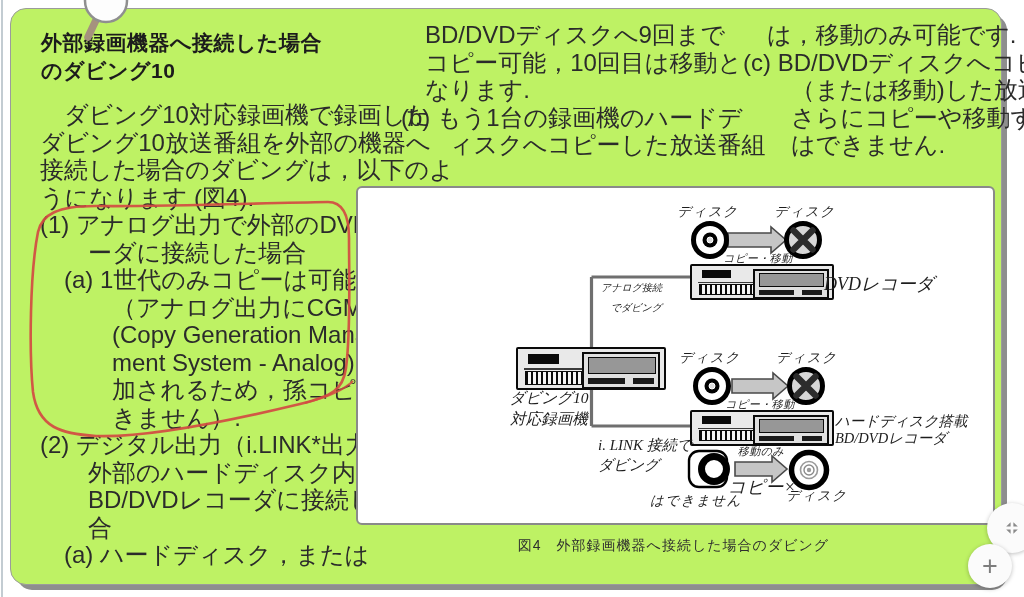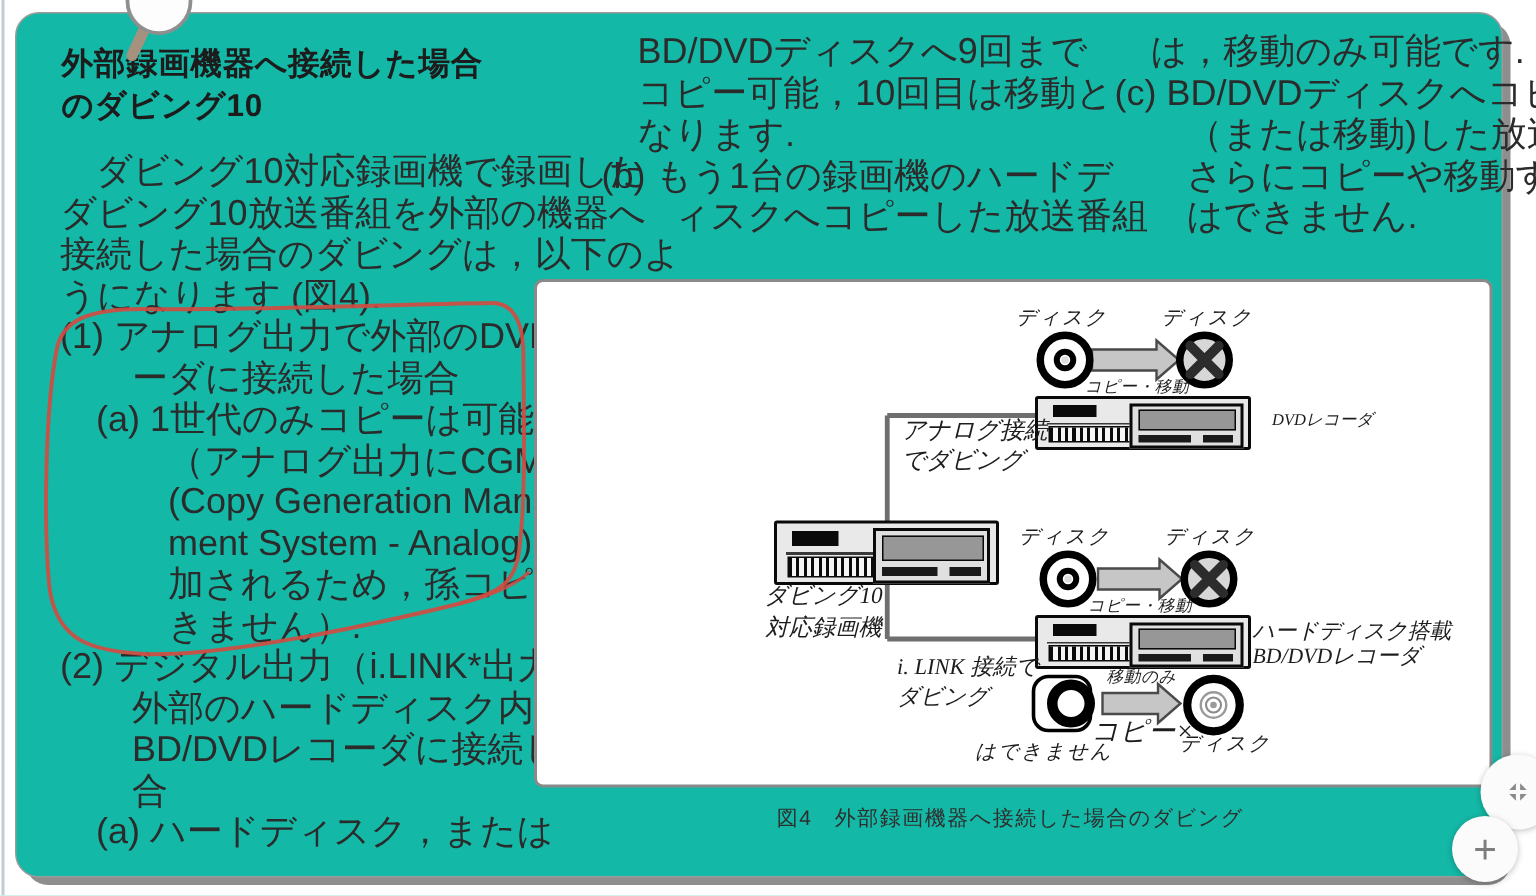--- a/index.html
+++ b/index.html
@@ -1,39 +1,39 @@
 <!DOCTYPE html>
 <html><head>
 <meta charset="utf-8">
 <style>
   html,body{margin:0;padding:0;background:#fff;}
   .stage{position:relative;width:1024px;height:597px;background:#fff;overflow:hidden;
          font-family:"Liberation Sans",sans-serif;}
   .left-edge{position:absolute;left:1px;top:0;width:2px;height:100%;background:#c3ccd2;}
-  .card{position:absolute;left:10px;top:8px;width:990px;height:575px;background:#14b8a6;
+  .card{position:absolute;left:10px;top:8px;width:990px;height:575px;background:#bef264;
         border:1px solid #9b9b9b;border-radius:16px;box-shadow:6px 6px 0 -1px #8e8e8e;}
   .heading{position:absolute;left:30px;top:20px;margin:0;font-size:21px;line-height:28px;
            font-weight:bold;color:#1c1c1c;white-space:pre;letter-spacing:.5px;}
   .col{position:absolute;font-size:24px;line-height:27.5px;color:#2b2b2b;white-space:pre;}
   .col1{left:29px;top:92px;}
   .col2{left:366px;top:12px;}
   .col3{left:708px;top:12px;}
   .overlay{position:absolute;left:0;top:0;width:1024px;height:597px;pointer-events:none;}
   .figure{position:absolute;left:345px;top:177px;width:635px;height:335px;background:#fff;
           border:2px solid #8a8a8a;border-radius:6px;font-family:"Liberation Serif",serif;color:#1d1d1d;}
   .fig-svg{position:absolute;left:0;top:0;}
   .fig-label{position:absolute;white-space:pre;font-style:italic;}
   .cl{transform:translate(-50%,-50%);}
   .f-source{left:33px;top:118px;font-size:14.5px;line-height:18px;}
   .f-recorder{left:145px;top:199px;width:92px;text-align:center;font-size:15.5px;line-height:21px;}
-  .f-analog{left:243px;top:90px;font-size:16px;line-height:20px;}
+  .f-analog{left:243px;top:90px;font-size:10px;line-height:20px;text-align:right;}
   .f-ilink{left:240px;top:247px;font-size:15px;line-height:20px;}
   .f-disc{font-size:13.5px;letter-spacing:1.5px;}
   .f-small{font-size:11px;letter-spacing:.5px;}
-  .f-dvd{left:490px;top:84px;font-size:11px;}
+  .f-dvd{left:466px;top:84px;font-size:18px;}
   .f-bd{left:477px;top:225px;font-size:14.5px;line-height:16.5px;}
   .caption{position:absolute;left:345px;top:528px;width:635px;text-align:center;
            font-size:14px;color:#2e2e2e;letter-spacing:1px;}
   .device{position:absolute;background:#e9e9e9;border:2px solid #0a0a0a;border-radius:2px;}
   .d-lcd{position:absolute;left:7%;top:13%;width:21%;height:26%;background:#0a0a0a;}
   .d-mid{position:absolute;left:4%;top:49%;width:42%;height:5%;background:#3a3a3a;}
   .d-vent{position:absolute;left:5%;bottom:9%;width:41%;height:30%;border:1px solid #0a0a0a;
           background:repeating-linear-gradient(90deg,#0a0a0a 0 2px,#f5f5f5 2px 5px);}
   .d-panel{position:absolute;right:2.5%;top:8%;width:51%;height:84%;border:2px solid #0a0a0a;background:#e0e0e0;}
   .d-screen{position:absolute;left:5%;top:9%;width:89%;height:46%;background:#979797;border:1px solid #0a0a0a;}

